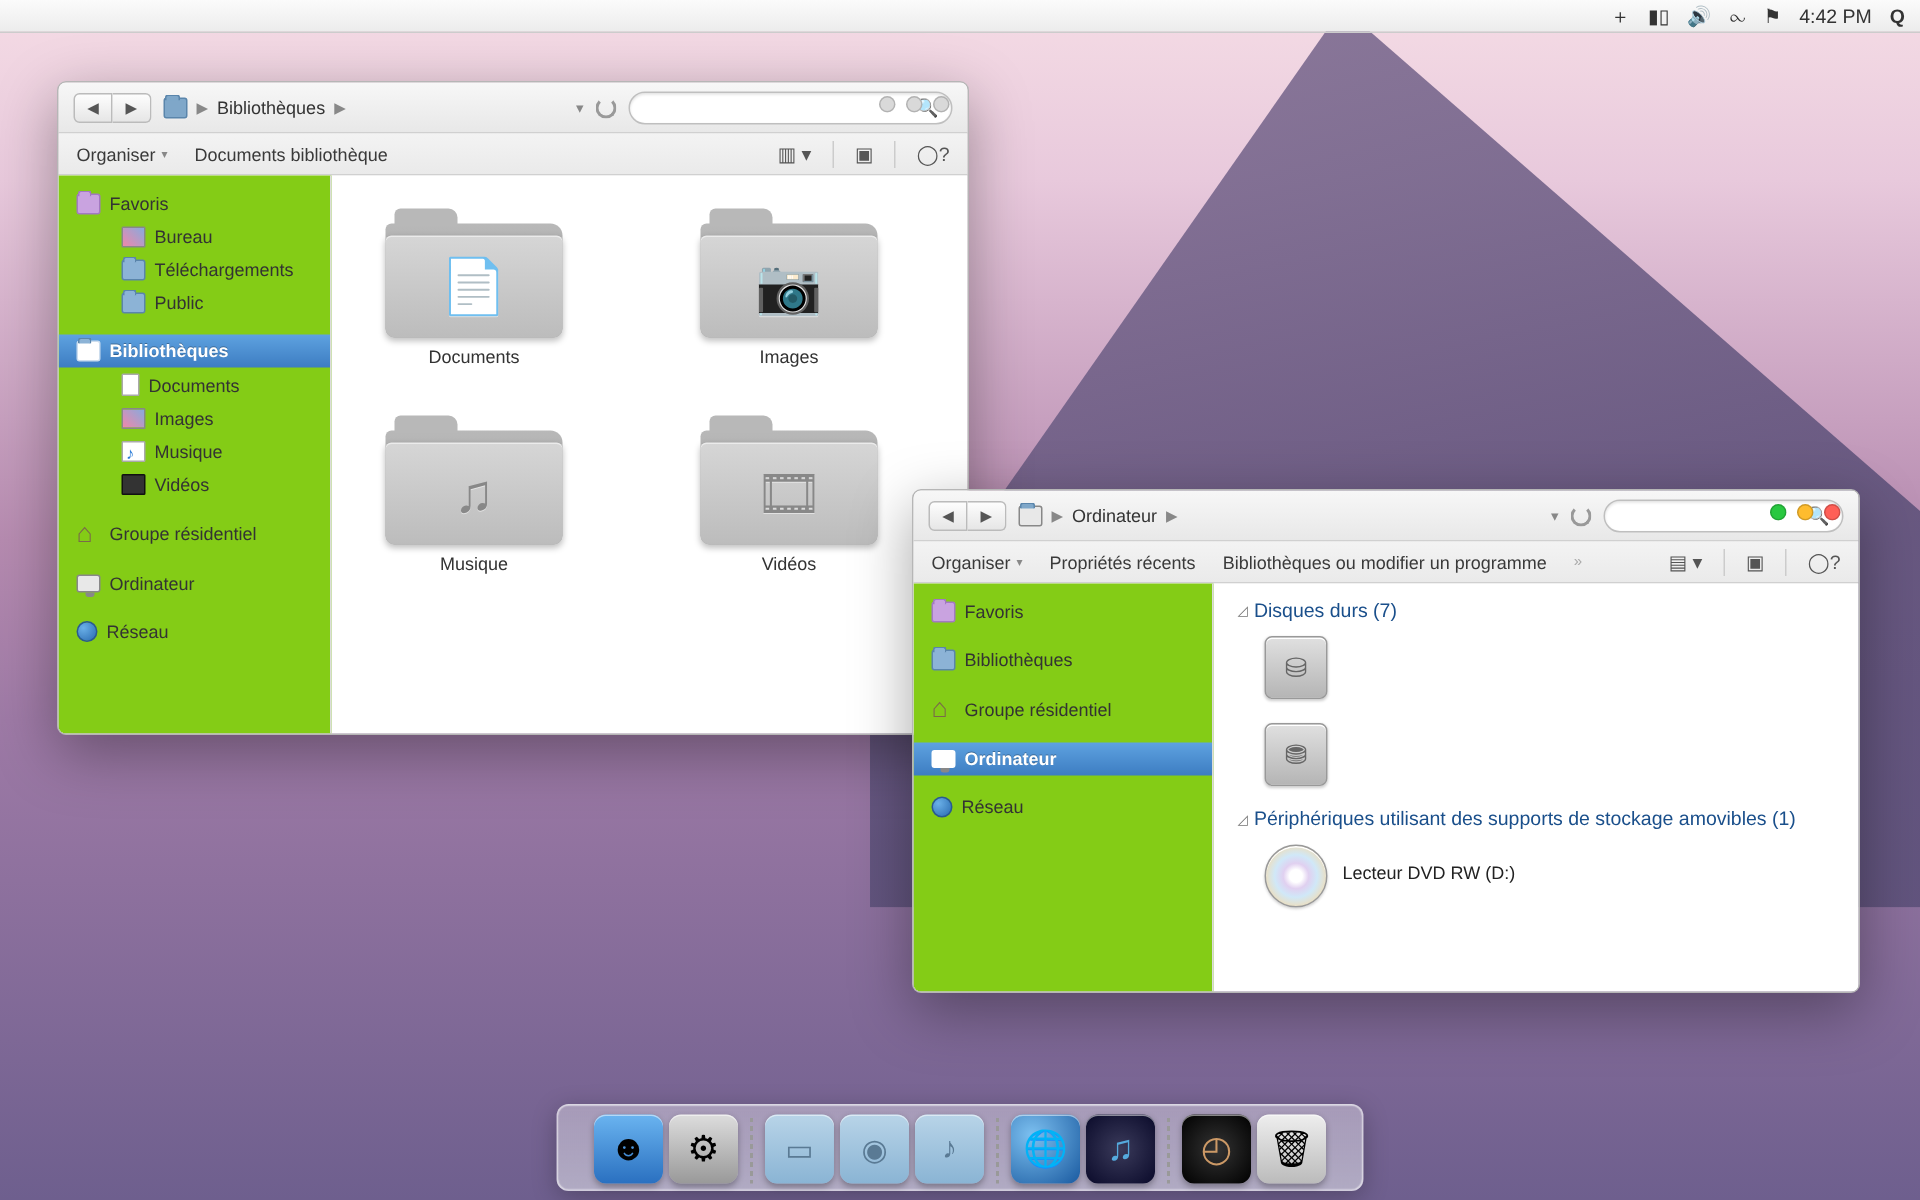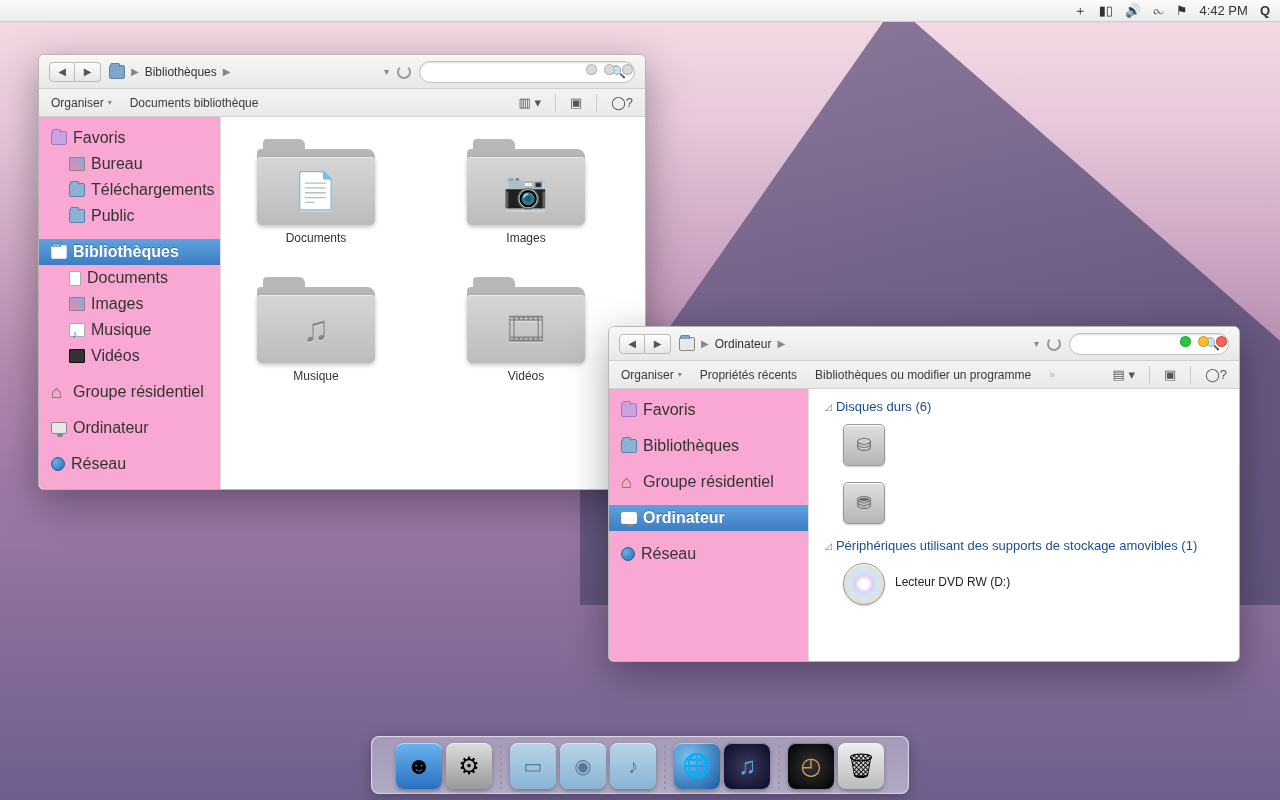--- a/index.html
+++ b/index.html
@@ -39,24 +39,24 @@
 .tl.x { background: #28c840; }
 
 .toolbar2 { height: 28px; display: flex; align-items: center; padding: 0 12px; gap: 18px; font-size: 12px; color: #3a3a3a; background: linear-gradient(#f3f3f3,#eaeaea); border-bottom: 1px solid #d0d0d0; }
 .toolbar2 .menu { display: flex; align-items: center; gap: 4px; cursor: pointer; }
 .toolbar2 .menu .tri { font-size: 8px; color: #888; }
 .toolbar2 .right-tools { margin-left: auto; display: flex; align-items: center; gap: 14px; color: #555; font-size: 13px; }
 .toolbar2 .sep-v { width: 1px; height: 18px; background: #ccc; }
 .right-tools .ico { cursor: pointer; }
 
 .body { flex: 1; display: flex; background: #fff; min-height: 0; }
-.sidebar { width: 182px; background: #f9a8d4; border-right: 1px solid #dcdcdc; padding: 8px 0; font-size: 16px; color: #333; overflow: auto; }
+.sidebar { width: 182px; background: #84cc16; border-right: 1px solid #dcdcdc; padding: 8px 0; font-size: 12px; color: #333; overflow: auto; }
 .sidebar .grp { padding: 4px 10px 4px 12px; display: flex; align-items: center; gap: 6px; cursor: pointer; }
 .sidebar .grp.sel { background: linear-gradient(#5ea2e0, #3d7dc2); color: #fff; text-shadow: 0 -1px 0 rgba(0,0,0,.3); font-weight: bold; }
-.sidebar .sub { padding-left: 30px; }
+.sidebar .sub { padding-left: 30px; margin-left: 12px; }
 .sidebar .ic { width: 16px; height: 14px; flex-shrink: 0; background: #8cb3d6; border: 1px solid #5a85ab; border-radius: 2px; position: relative; }
 .sidebar .ic::before { content: ""; position: absolute; top: -3px; left: 0; width: 7px; height: 3px; background: #8cb3d6; border: 1px solid #5a85ab; border-bottom: none; border-radius: 2px 2px 0 0; }
 .sidebar .ic.star { background: #c9a3e0; border-color: #a379c2; }
 .sidebar .ic.star::before { background: #c9a3e0; border-color: #a379c2; }
 .sidebar .ic.doc { background: #fff; border: 1px solid #aaa; width: 12px; height: 15px; border-radius: 1px; }
 .sidebar .ic.doc::before { display: none; }
 .sidebar .ic.img { background: linear-gradient(45deg,#e8a,#8ad); border-color: #888; border-radius: 1px; }
 .sidebar .ic.img::before { display:none; }
 .sidebar .ic.music { background: #fff; border-color:#aaa; border-radius:1px; }
 .sidebar .ic.music::before { content:"♪"; position:static; background:none; border:none; color:#2a7bd8; font-size:11px; width:auto; height:auto; line-height:13px; padding-left:2px; }
@@ -322,21 +322,21 @@
         </div>
       <div class="space"></div>
       <div class="grp">
           <span class="ic net"></span>
           <span>Réseau</span>
         </div>
     </div>
     <div class="content" style="padding:6px 8px;">
       <div class="section-head">
           <span class="tri">◿</span>
-          <span>Disques durs (6)</span>
+          <span>Disques durs (7)</span>
         </div>
       <div class="drive">
         <div class="drive-icon">⛁</div>
       </div>
       <div class="drive">
         <div class="drive-icon">⛃</div>
       </div>
       <div class="section-head">
           <span class="tri">◿</span>
           <span>Périphériques utilisant des supports de stockage amovibles (1)</span>

